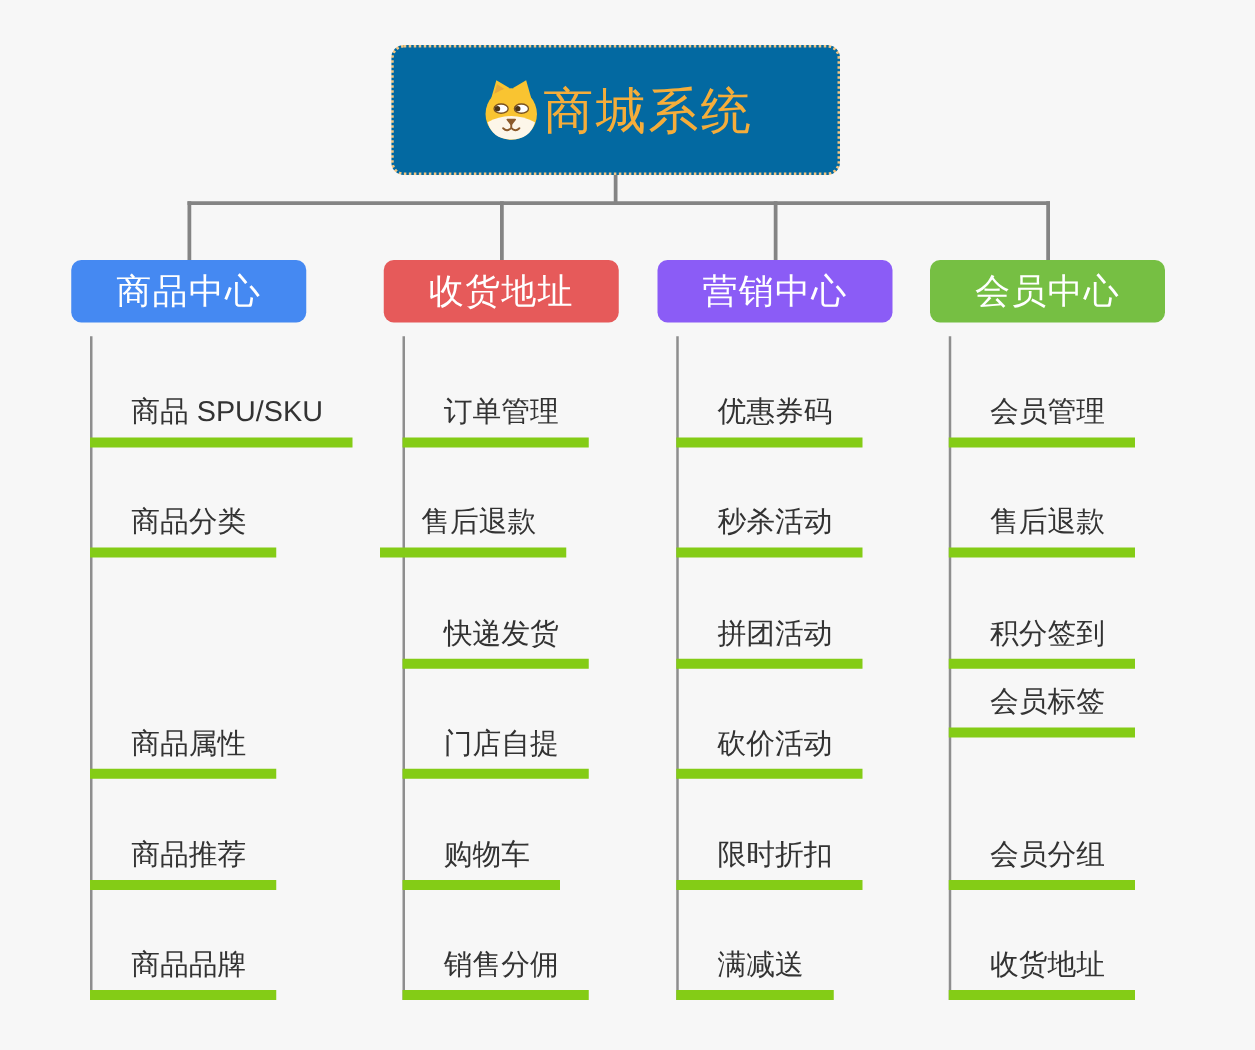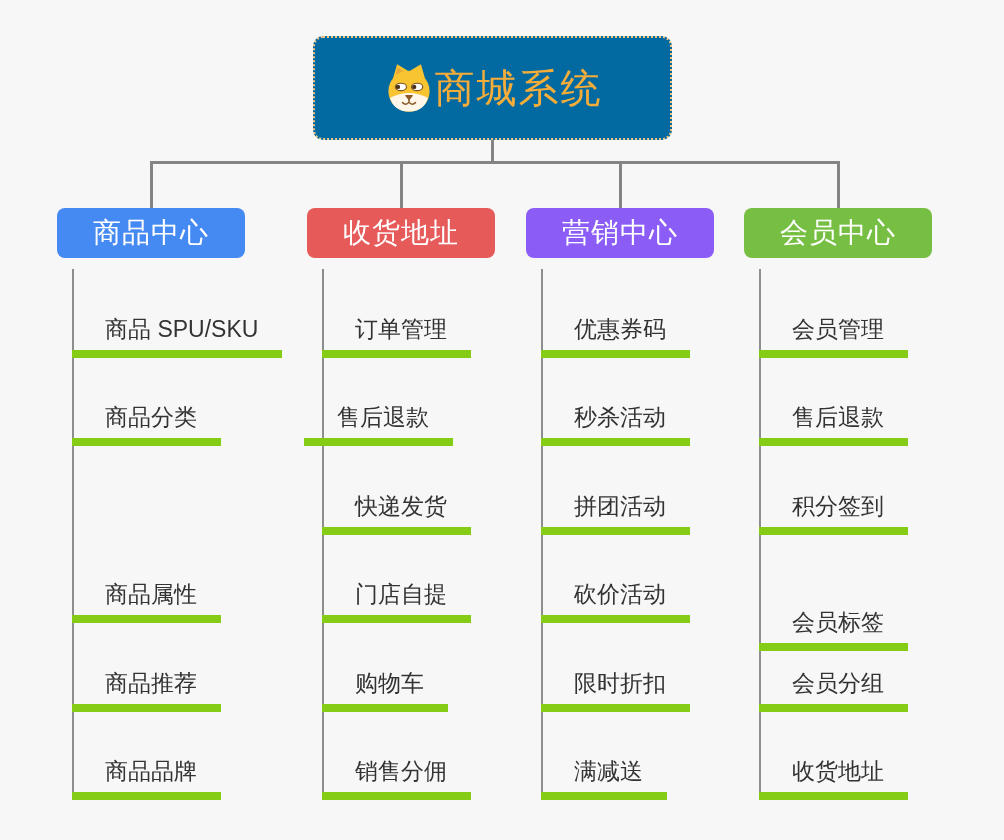--- a/index.html
+++ b/index.html
@@ -170,21 +170,21 @@
     <div class="thin-line" style="left: 759px; top: 269px; width: 2px; height: 531px;"></div>
     <div class="leaf-node" style="left: 759px; top: 318px;">
       <span>会员管理</span>
     </div>
     <div class="leaf-node" style="left: 759px; top: 406px;">
       <span>售后退款</span>
     </div>
     <div class="leaf-node" style="left: 759px; top: 495px;">
       <span>积分签到</span>
     </div>
-    <div class="leaf-node" style="left: 759px; top: 611px; font-family: Liberation Mono, monospace;">
+    <div class="leaf-node" style="left: 759px; top: 550px; font-family: Liberation Mono, monospace;">
       <span>会员标签</span>
     </div>
     <div class="leaf-node" style="left: 759px; top: 672px;">
       <span>会员分组</span>
     </div>
     <div class="leaf-node" style="left: 759px; top: 760px;">
       <span>收货地址</span>
     </div>
   </div>
 

